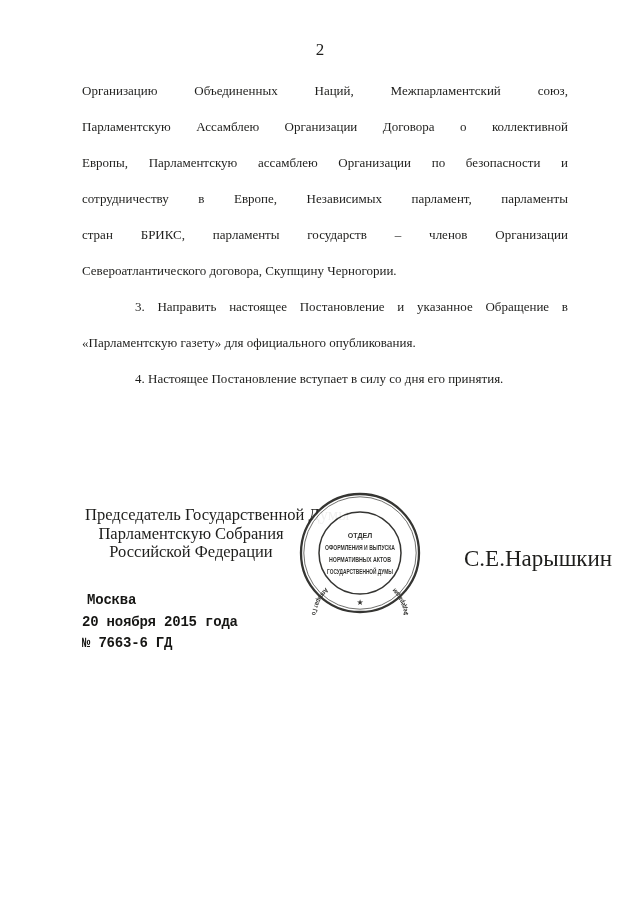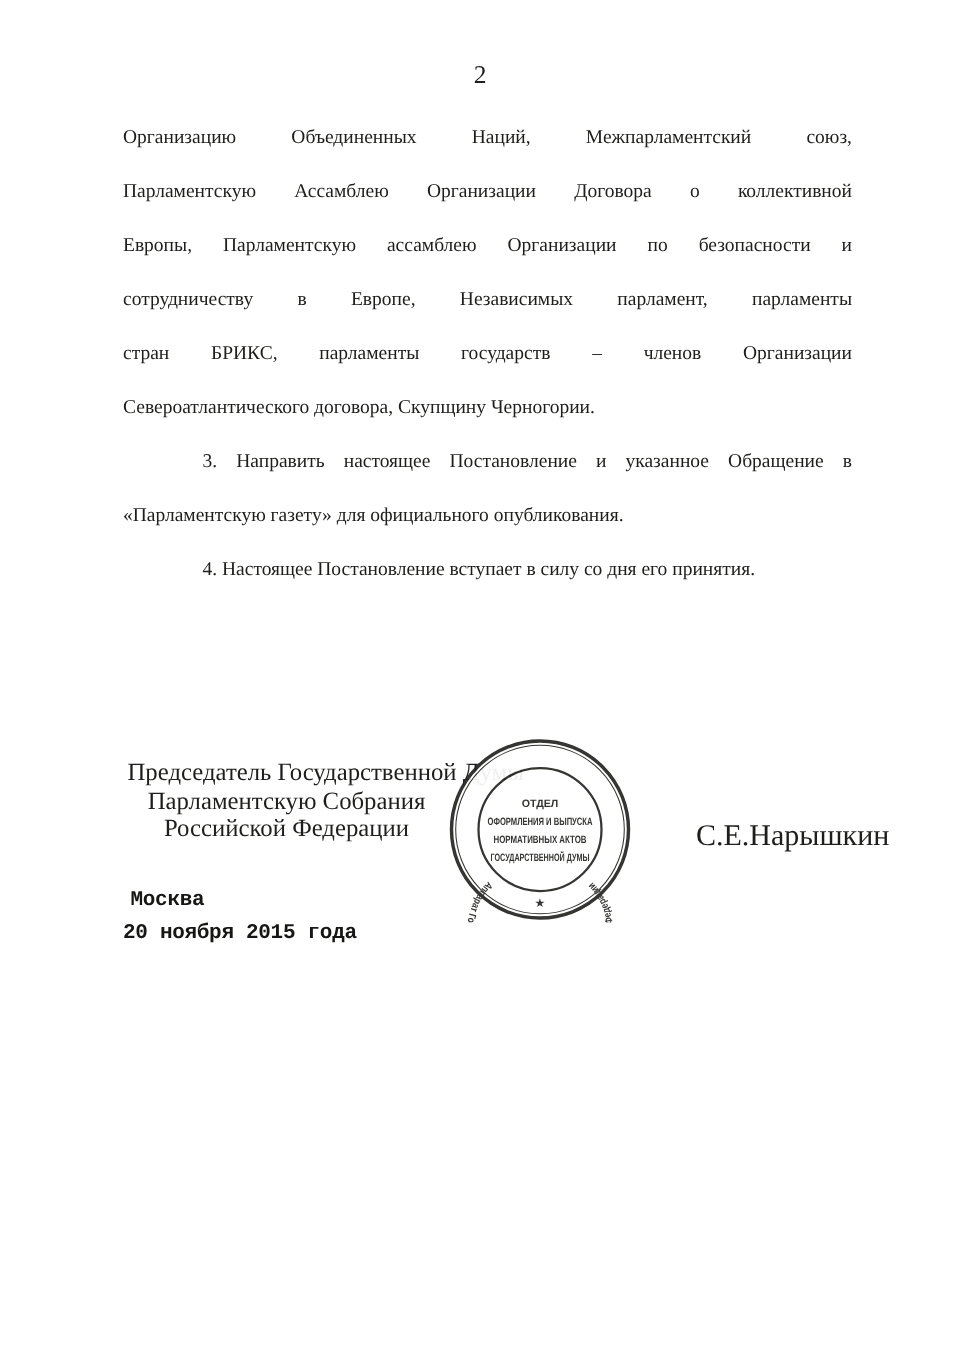--- a/index.html
+++ b/index.html
@@ -51,21 +51,21 @@
     font-size: 16.5px;
     line-height: 18.6px;
   }
   .sig-line1 { white-space: nowrap; }
   .sig-line2, .sig-line3 { text-align: center; }
 
   .signatory-name {
     position: absolute;
     top: 546px;
     left: 464px;
-    font-size: 20px;
+    font-size: 23px;
     white-space: nowrap;
   }
 
   .stamp {
     position: absolute;
     top: 491px;
     left: 298px;
     width: 124px;
     height: 124px;
     opacity: 0.93;
@@ -143,15 +143,16 @@
     <text class="ctr" x="62" y="47">ОТДЕЛ</text>
     <text class="ctr" x="62" y="59" textLength="70" lengthAdjust="spacingAndGlyphs">ОФОРМЛЕНИЯ И ВЫПУСКА</text>
     <text class="ctr" x="62" y="71" textLength="62" lengthAdjust="spacingAndGlyphs">НОРМАТИВНЫХ АКТОВ</text>
     <text class="ctr" x="62" y="83" textLength="66" lengthAdjust="spacingAndGlyphs">ГОСУДАРСТВЕННОЙ ДУМЫ</text>
     <text class="star" x="62" y="113.5">★</text>
   </svg>
 
   <div class="footer-block">
     <div class="footer-city">Москва</div>
     <div class="footer-date">20 ноября 2015 года</div>
+    <div class="footer-number">№ 7663-6 ГД</div>
   </div>
 
 </div>
 
 </body></html>

